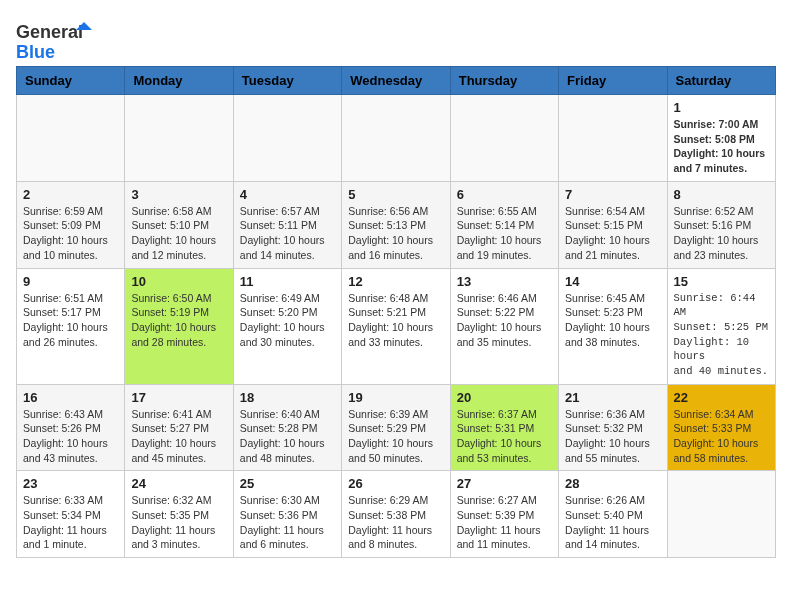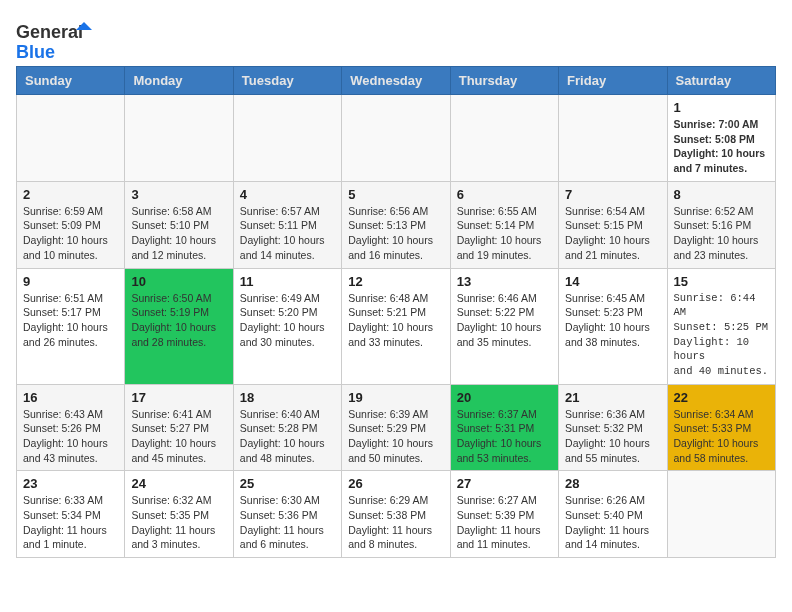--- a/index.html
+++ b/index.html
@@ -33,21 +33,21 @@
       font-weight: normal;
       color: #555;
     }
     .calendar {
       width: 100%;
       border-collapse: collapse;
       border: 1px solid #ccc;
     }
     .calendar th {
       background-color: #3a7abf;
-      color: #e5e5e5;
+      color: #000000;
       text-align: left;
       padding: 6px 8px;
       font-size: 13px;
       border: 1px solid #2d66a3;
     }
     .calendar td {
       vertical-align: top;
       border: 1px solid #ccc;
       padding: 5px 6px;
       font-size: 11px;
@@ -175,21 +175,21 @@
         </td>
       </tr>
       <tr>
         <td style="background: rgb(255, 255, 255);">
           <span class="day-num">9</span>
           <div class="day-info" style="white-space: pre-line;">Sunrise: 6:51 AM
 Sunset: 5:17 PM
 Daylight: 10 hours
 and 26 minutes.</div>
         </td>
-        <td style="background: #22c55e;">
+        <td style="background: #bef264;">
           <span class="day-num">10</span>
           <div class="day-info" style="white-space: pre-line;">Sunrise: 6:50 AM
 Sunset: 5:19 PM
 Daylight: 10 hours
 and 28 minutes.</div>
         </td>
         <td style="background: rgb(255, 255, 255);">
           <span class="day-num">11</span>
           <div class="day-info" style="white-space: pre-line;">Sunrise: 6:49 AM
 Sunset: 5:20 PM
@@ -247,21 +247,21 @@
 Daylight: 10 hours
 and 48 minutes.</div>
         </td>
         <td style="background: rgb(245, 245, 245);">
           <span class="day-num">19</span>
           <div class="day-info" style="white-space: pre-line;">Sunrise: 6:39 AM
 Sunset: 5:29 PM
 Daylight: 10 hours
 and 50 minutes.</div>
         </td>
-        <td style="background: #22c55e;">
+        <td style="background: #bef264;">
           <span class="day-num">20</span>
           <div class="day-info" style="white-space: pre-line;">Sunrise: 6:37 AM
 Sunset: 5:31 PM
 Daylight: 10 hours
 and 53 minutes.</div>
         </td>
         <td style="background: rgb(245, 245, 245);">
           <span class="day-num">21</span>
           <div class="day-info" style="white-space: pre-line;">Sunrise: 6:36 AM
 Sunset: 5:32 PM

